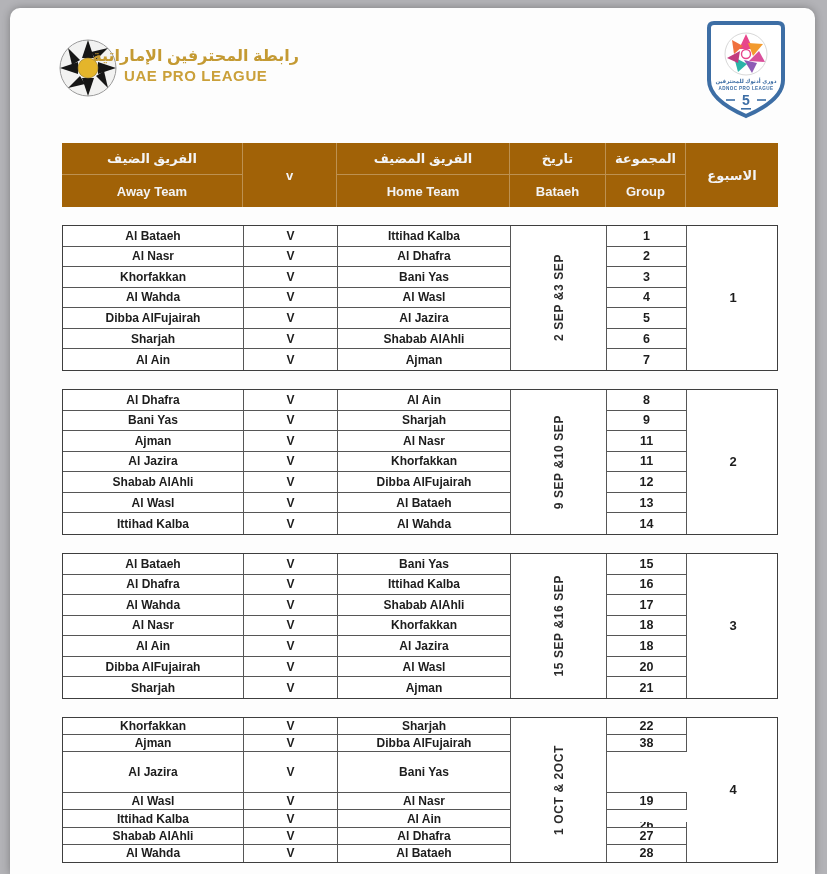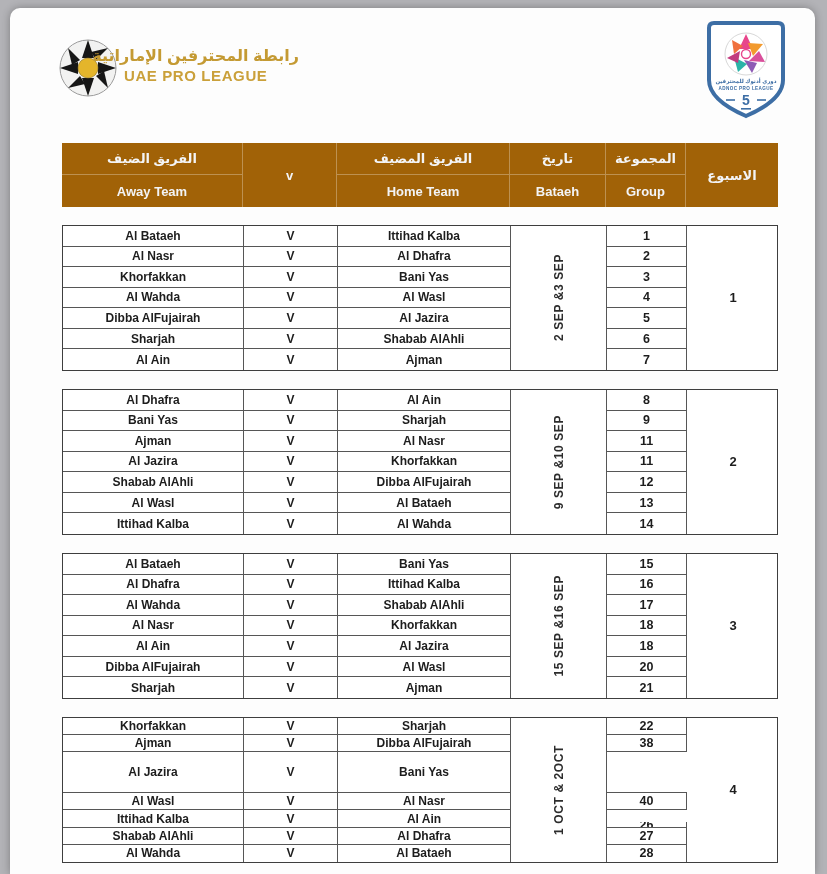--- a/index.html
+++ b/index.html
@@ -227,21 +227,21 @@
         <div class="cell versus-cell" style="grid-area: 2 / 2;">V</div>
         <div class="cell team-cell" style="grid-area: 2 / 3;">Dibba AlFujairah</div>
         <div class="cell group-cell" style="grid-area: 2 / 5;">38</div>
         <div class="cell team-cell" style="grid-area: 3 / 1;">Al Jazira</div>
         <div class="cell versus-cell" style="grid-area: 3 / 2;">V</div>
         <div class="cell team-cell" style="grid-area: 3 / 3;">Bani Yas</div>
         <div class="cell group-cell" style="grid-area: 3 / 5; margin-top: 40px;">24</div>
         <div class="cell team-cell" style="grid-area: 4 / 1;">Al Wasl</div>
         <div class="cell versus-cell" style="grid-area: 4 / 2;">V</div>
         <div class="cell team-cell" style="grid-area: 4 / 3;">Al Nasr</div>
-        <div class="cell group-cell" style="grid-area: 4 / 5;">40</div>
+        <div class="cell group-cell" style="grid-area: 4 / 5;">19</div>
         <div class="cell team-cell" style="grid-area: 5 / 1;">Ittihad Kalba</div>
         <div class="cell versus-cell" style="grid-area: 5 / 2;">V</div>
         <div class="cell team-cell" style="grid-area: 5 / 3;">Al Ain</div>
         <div class="cell group-cell" style="grid-area: 5 / 5; margin-top: 12px;">26</div>
         <div class="cell team-cell" style="grid-area: 6 / 1;">Shabab AlAhli</div>
         <div class="cell versus-cell" style="grid-area: 6 / 2;">V</div>
         <div class="cell team-cell" style="grid-area: 6 / 3;">Al Dhafra</div>
         <div class="cell group-cell" style="grid-area: 6 / 5;">27</div>
         <div class="cell team-cell last-row" style="grid-area: 7 / 1;">Al Wahda</div>
         <div class="cell versus-cell last-row" style="grid-area: 7 / 2;">V</div>

